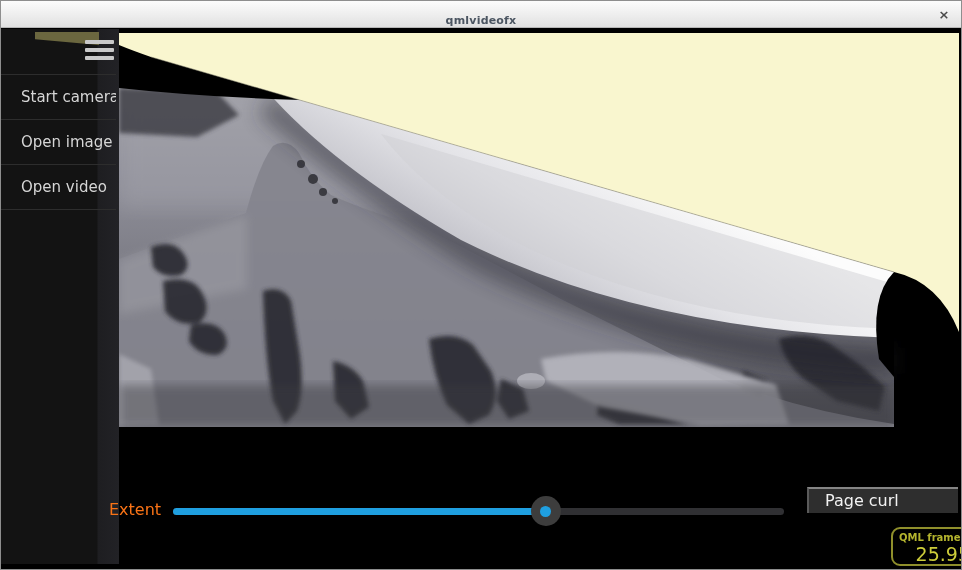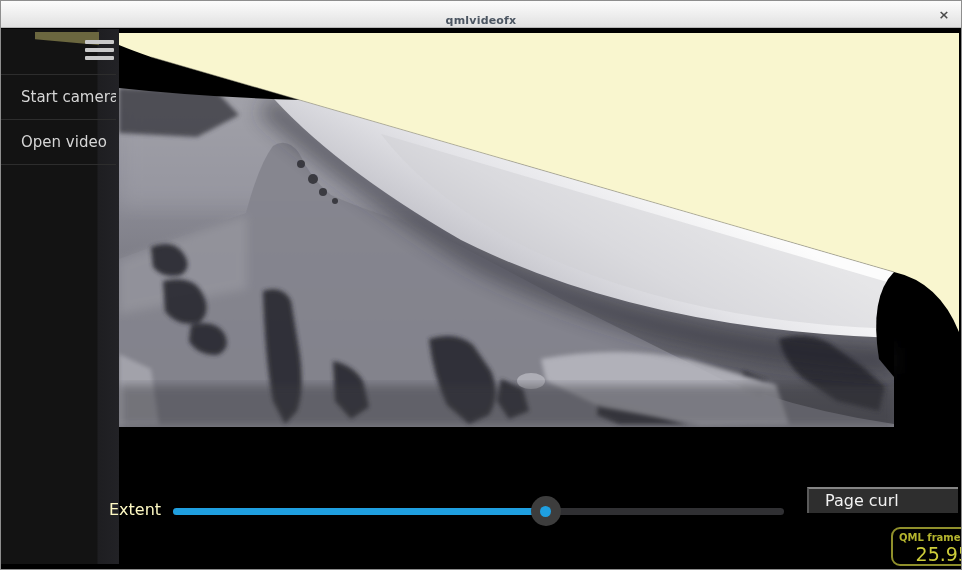--- a/index.html
+++ b/index.html
@@ -38,21 +38,21 @@
   .hamburger{position:absolute;left:84px;top:11px;width:29px;cursor:pointer;}
   .hamburger .bar{height:4px;background:#c9c9c9;margin-bottom:4px;border-radius:1px;}
   .menu{position:absolute;left:0;top:45px;width:115px;border-top:1px solid #2d2d2d;}
   .menu-item{
     height:45px;line-height:45px;padding-left:20px;
     color:#d6d6d6;font-size:15px;border-bottom:1px solid #2d2d2d;cursor:pointer;
     white-space:nowrap;overflow:hidden;
   }
   
   .extent-label{
-    position:absolute;left:108px;top:471px;font-size:16px;color:#fef9c3;
+    position:absolute;left:108px;top:471px;font-size:16px;color:#f97316;
   }
   .slider{position:absolute;left:172px;top:467px;width:611px;height:30px;}
   .slider-track{
     position:absolute;left:0;right:0;top:12px;height:7px;border-radius:4px;
     background:#303033;
   }
   .slider-fill{
     position:absolute;left:0;top:12px;height:7px;border-radius:4px;
     background:var(--accent-blue,#1f9fe0);
   }
@@ -174,20 +174,21 @@
 
     <div class="sidebar">
       <div class="olive-patch"></div>
       <div class="hamburger">
         <div class="bar"></div>
         <div class="bar"></div>
         <div class="bar"></div>
       </div>
       <div class="menu">
         <div class="menu-item">Start camera</div>
+        <div class="menu-item">Open image</div>
         <div class="menu-item">Open video</div>
       </div>
     </div>
 
     <div class="extent-label">Extent</div>
 
     <div class="slider">
       <div class="slider-track"></div>
       <div class="slider-fill" style="width: 61%;"></div>
       <div class="slider-handle" style="left: 61%;">

